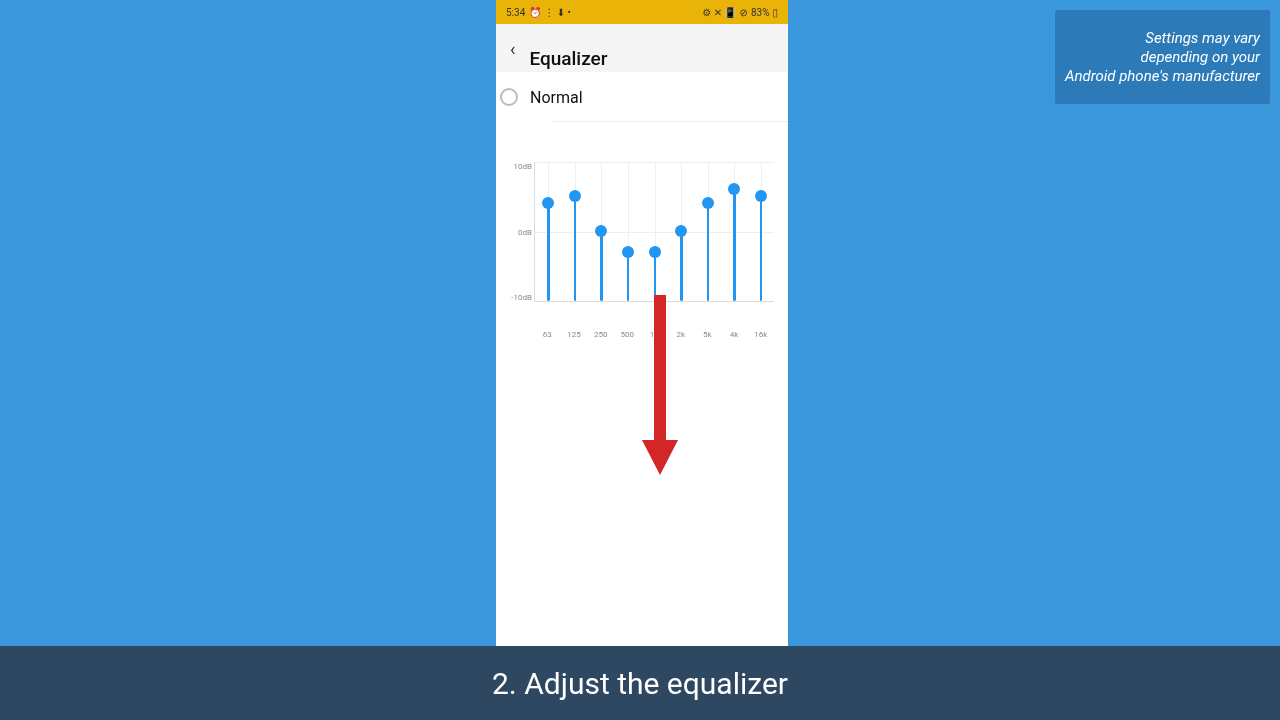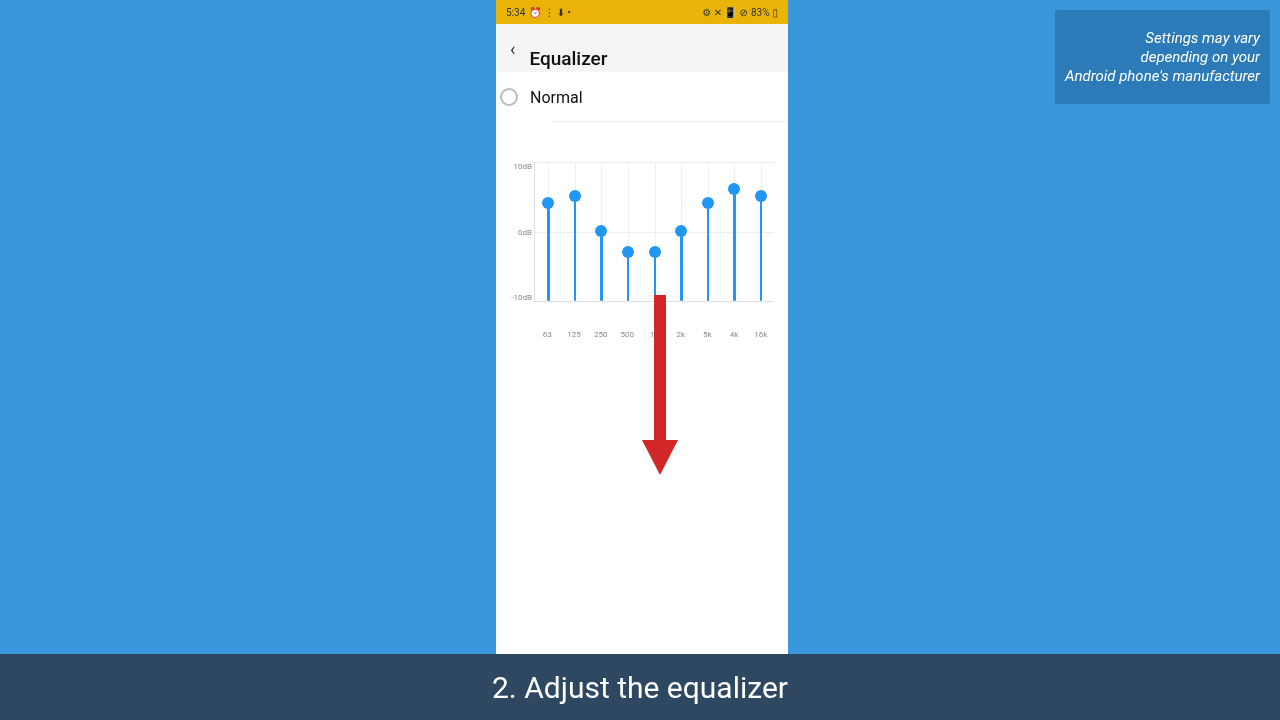--- a/index.html
+++ b/index.html
@@ -175,21 +175,21 @@
     text-align: right;
     padding: 19px 10px;
     border-radius: 2px;
     line-height: 1.25;
   }
   .caption-bar {
     position: absolute;
     left: 0;
     right: 0;
     bottom: 0;
-    height: 66px;
+    height: 74px;
     background: #2d4860;
     color: #fff;
     display: flex;
     align-items: center;
     justify-content: center;
     font-size: 30px;
     font-weight: 400;
   }
 </style>
 </head>

